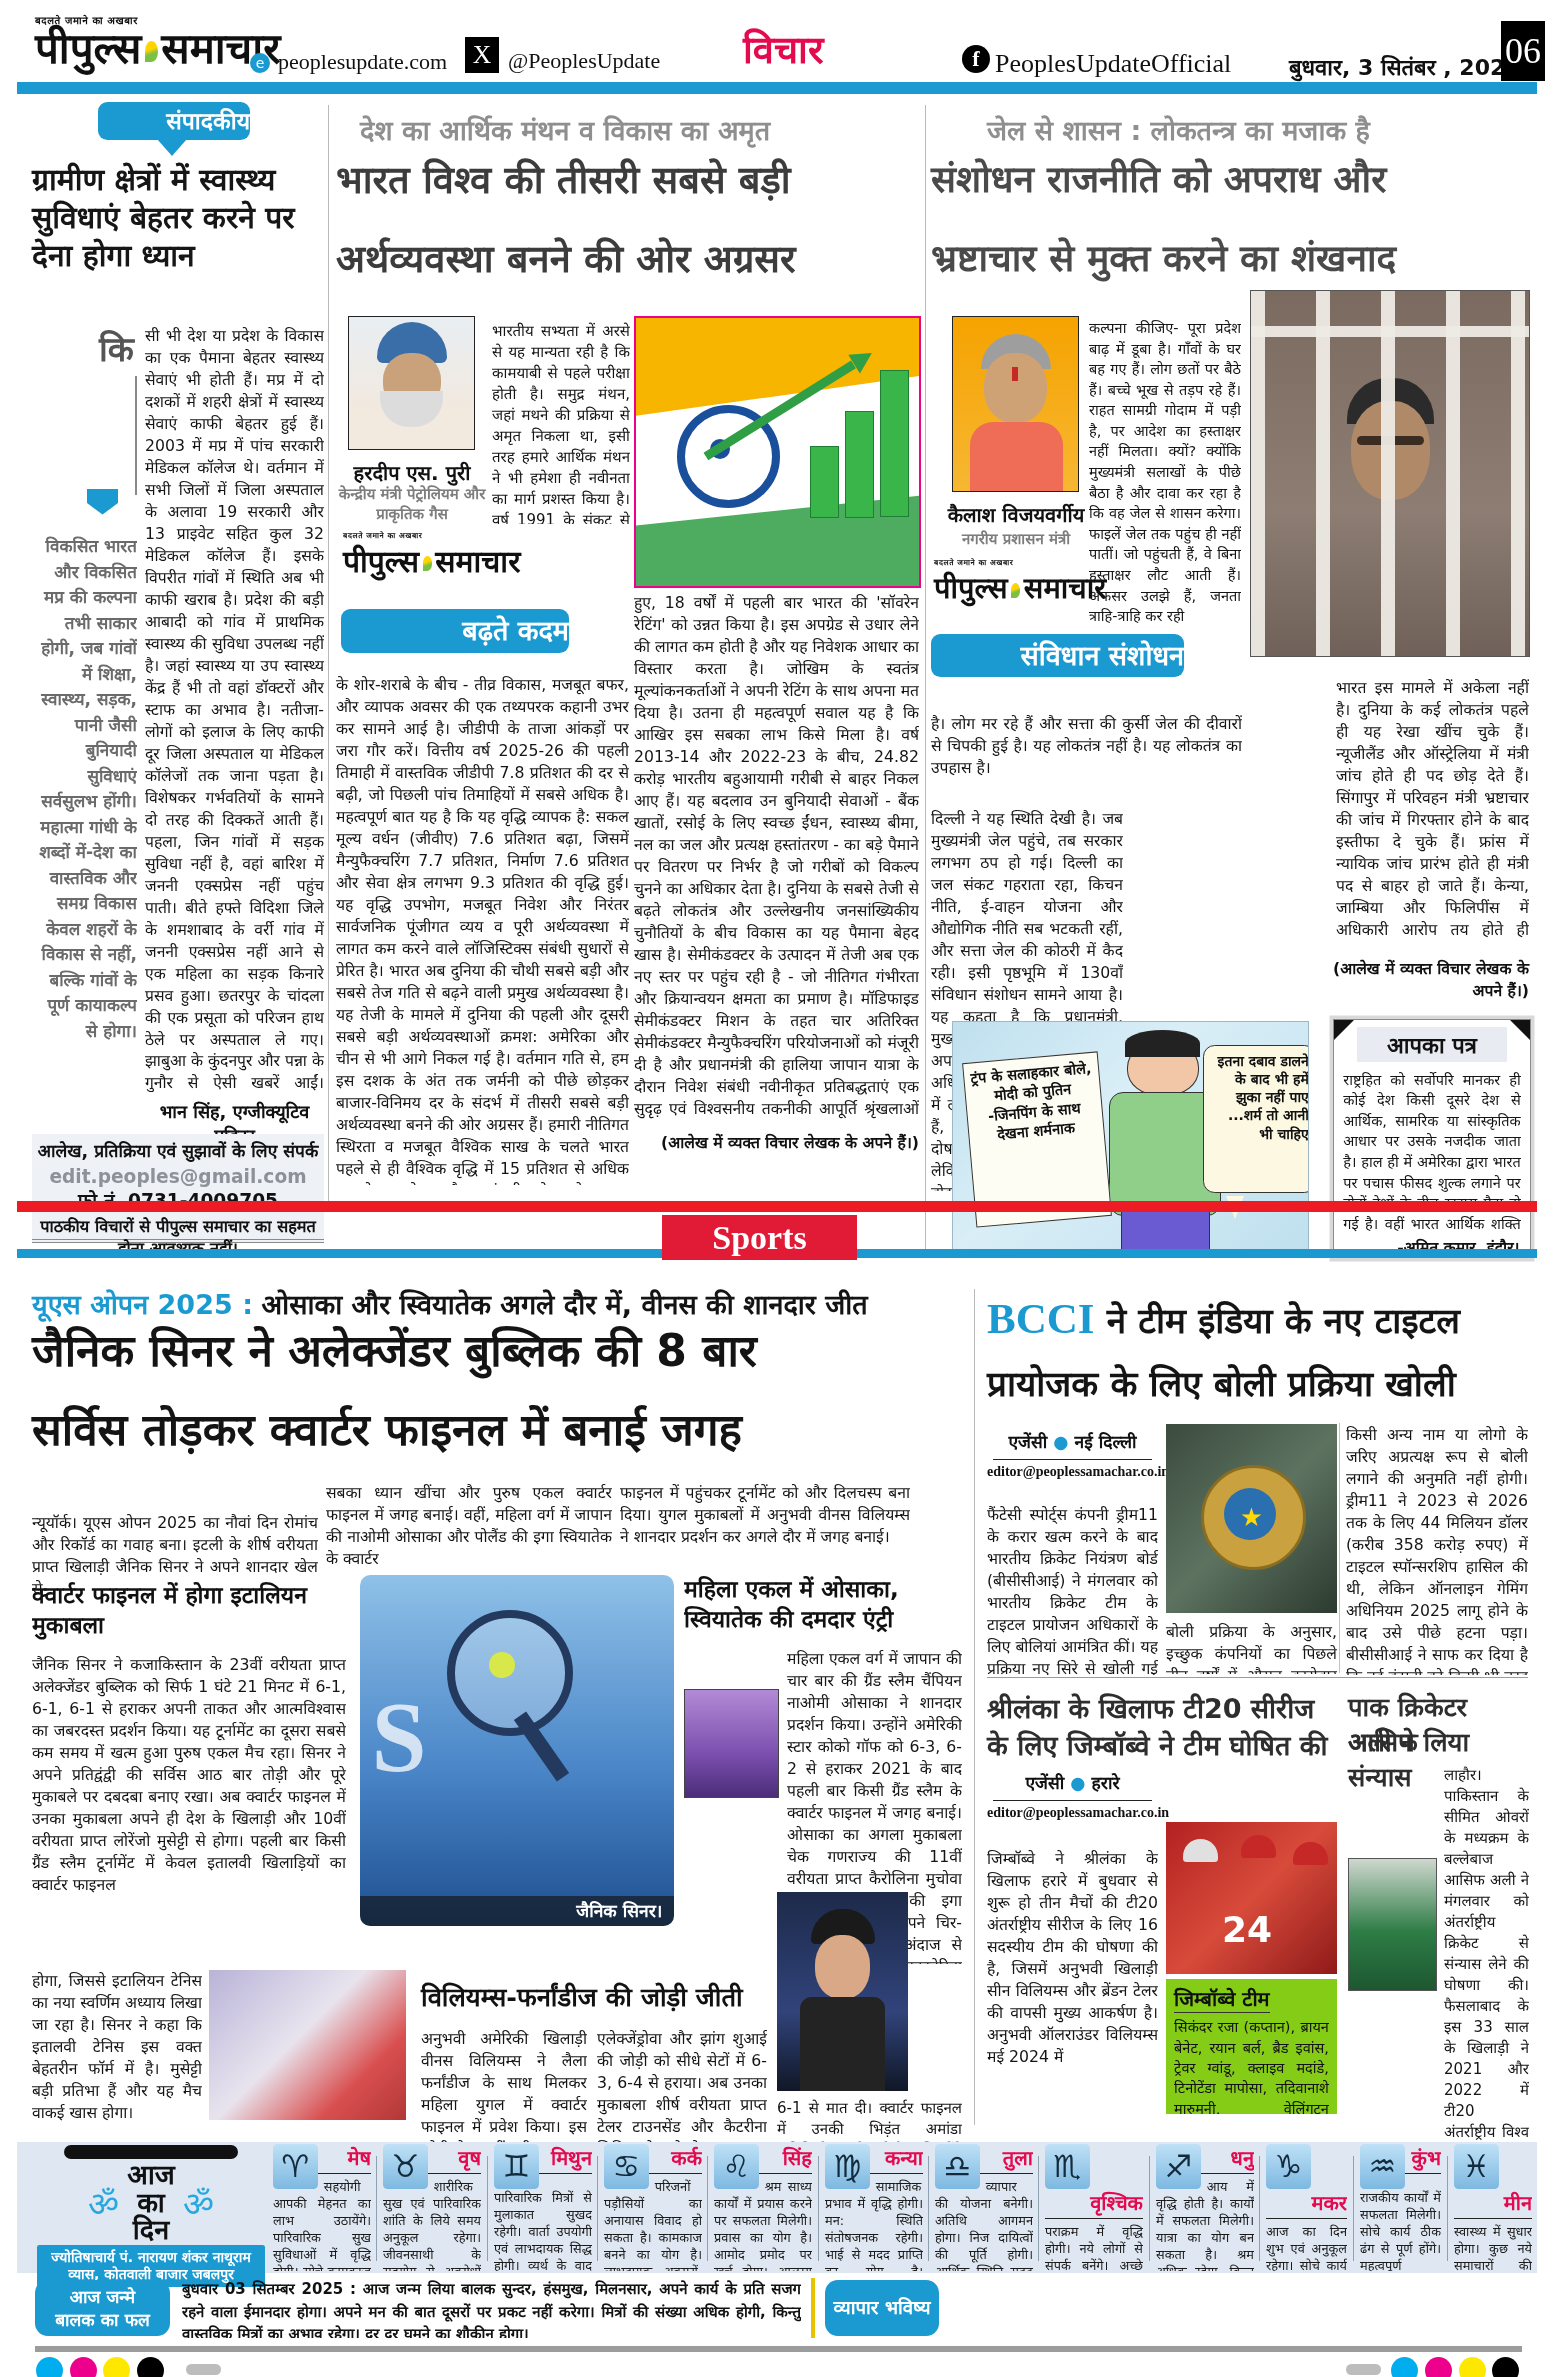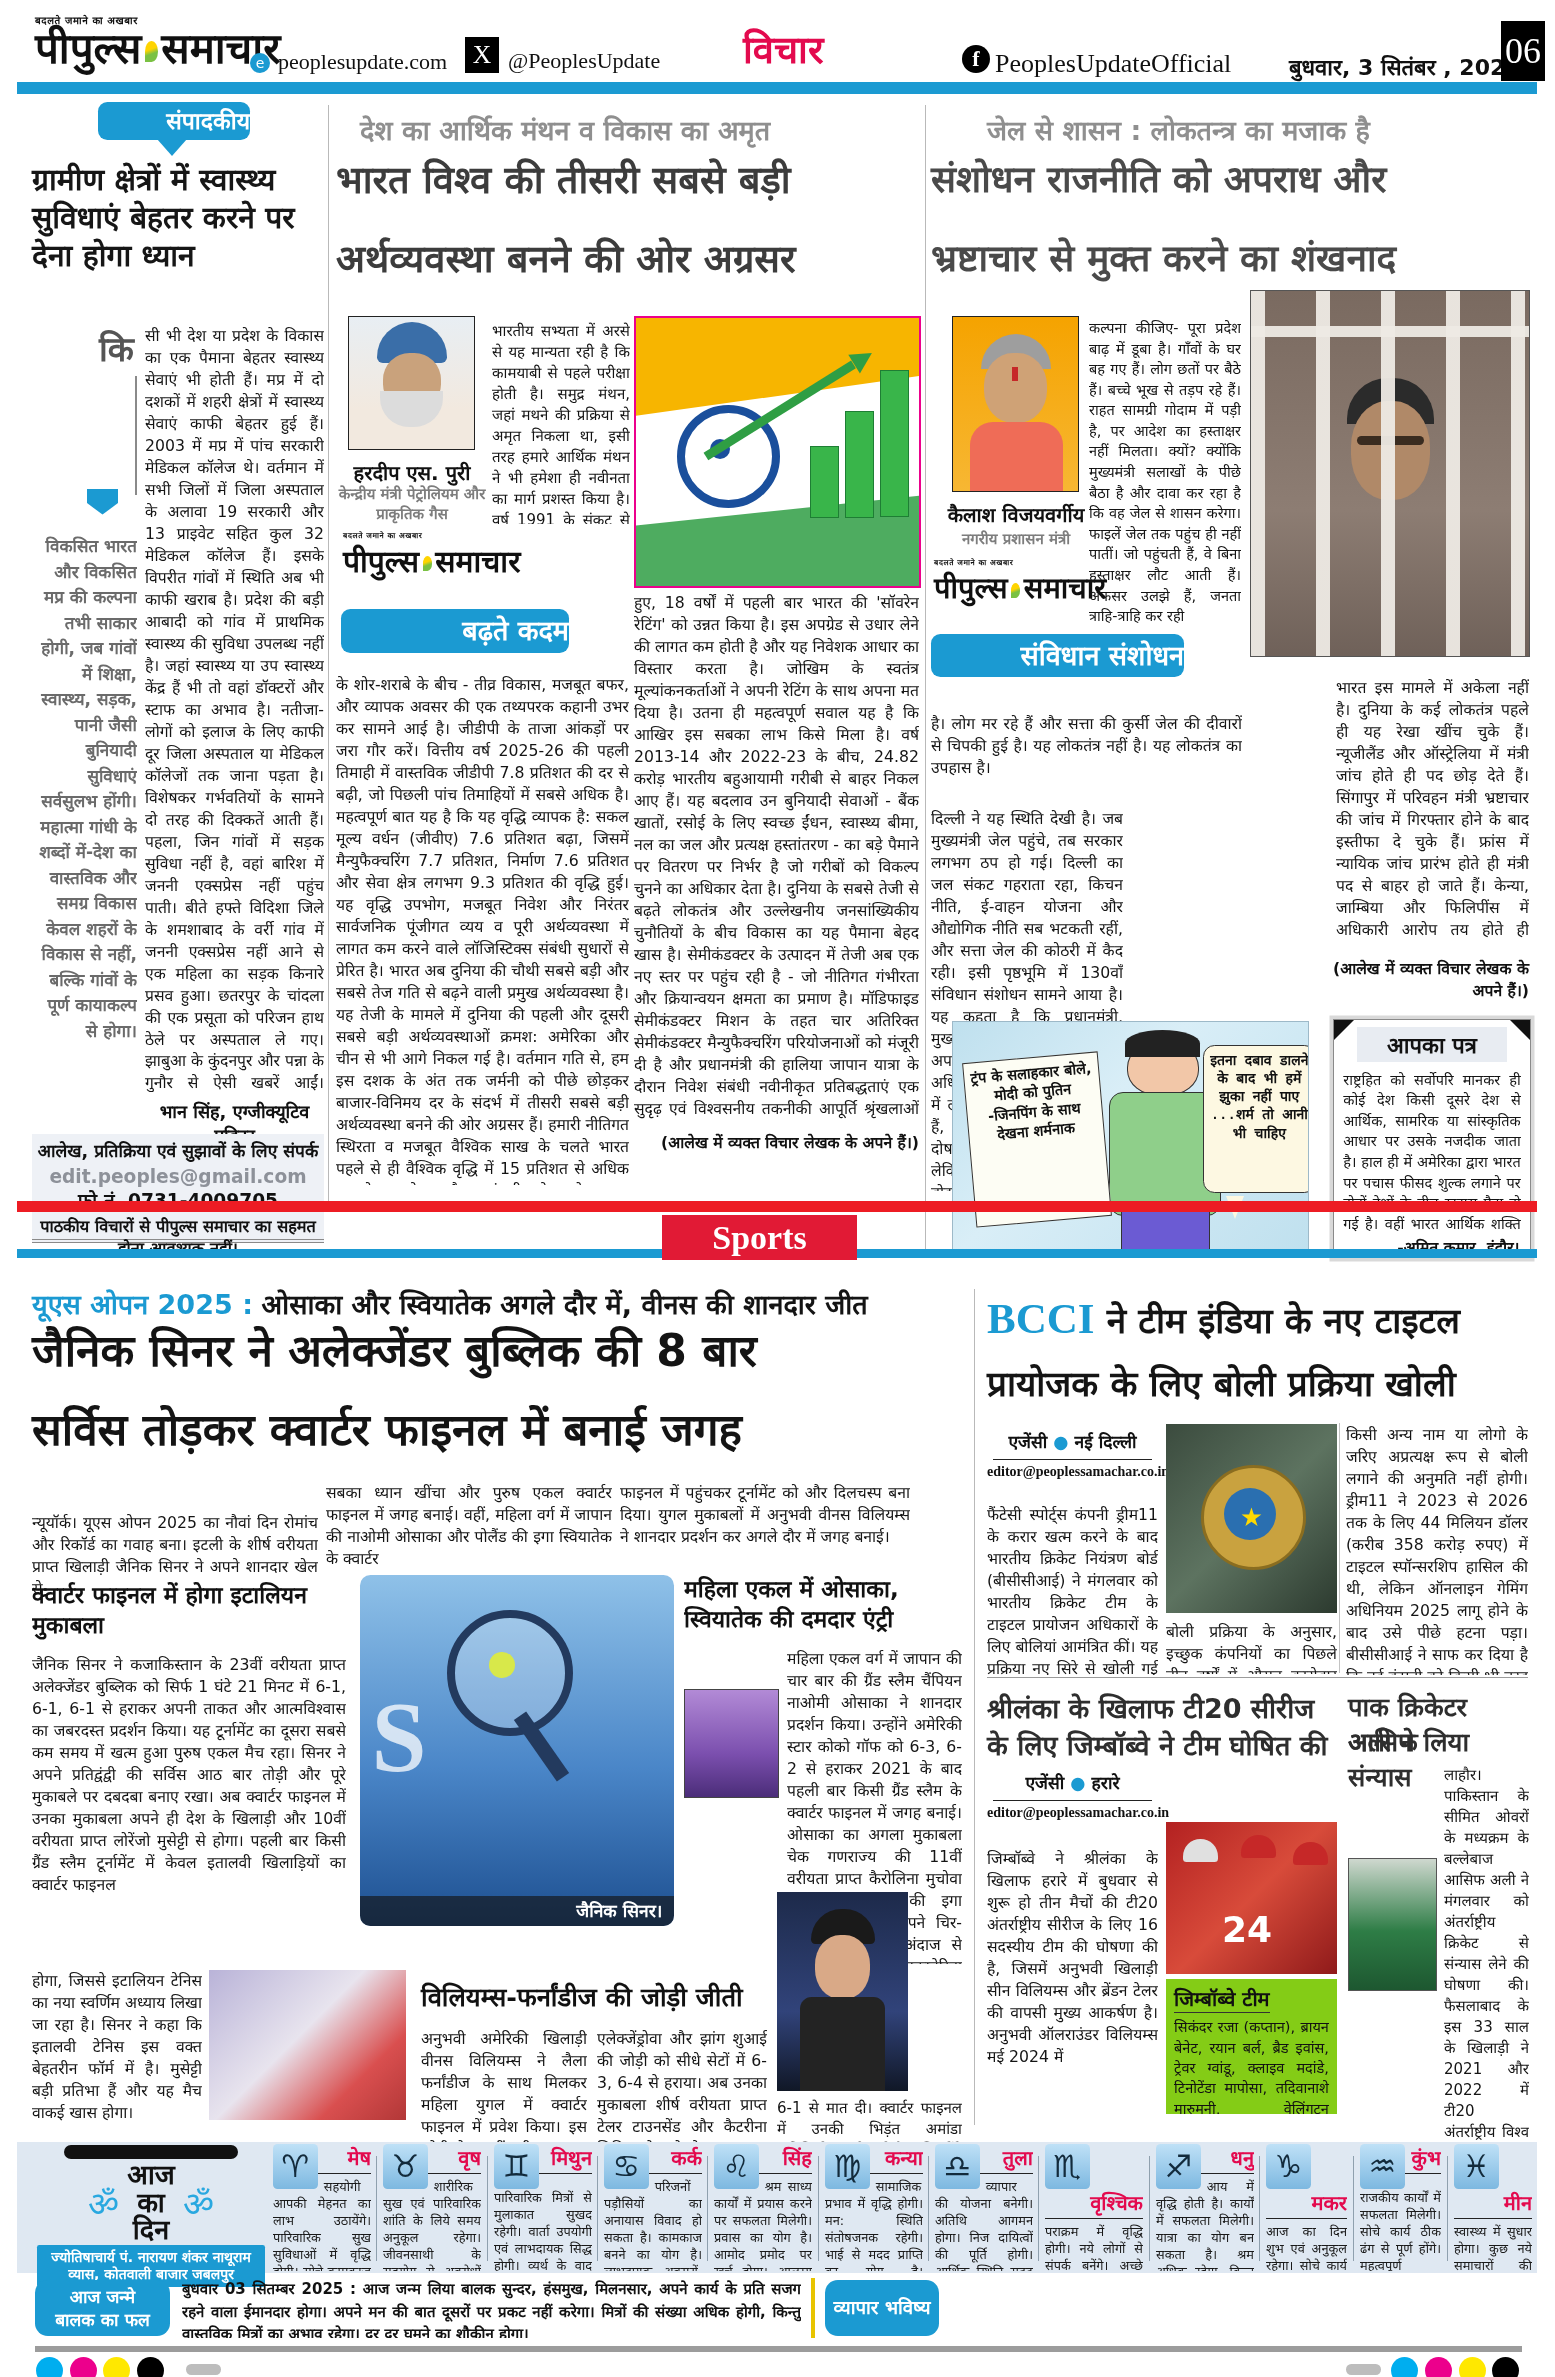--- a/index.html
+++ b/index.html
@@ -137,21 +137,21 @@
   <div class="ab bod clip" style="left:931px;top:808px;width:192px;height:383px;">दिल्ली ने यह स्थिति देखी है। जब मुख्यमंत्री जेल पहुंचे, तब सरकार लगभग ठप हो गई। दिल्ली का जल संकट गहराता रहा, किचन नीति, ई-वाहन योजना और औद्योगिक नीति सब भटकती रहीं, और सत्ता जेल की कोठरी में कैद रही। इसी पृष्ठभूमि में 130वाँ संविधान संशोधन सामने आया है। यह कहता है कि प्रधानमंत्री, मुख्यमंत्री या मंत्री यदि गंभीर अपराध - जहां पांच वर्ष या उससे अधिक की सजा का प्रावधान है - में लगातार 30 दिन जेल में रहते हैं, तो वे पद से हट जाएंगे। दोषमुक्त होने पर वे लौट सकते हैं, लेकिन जनता को कैदी- शासन का बोझ नहीं उठाना पड़ेगा। यह नियम दण्ड के लिए नहीं, बल्कि शुद्धता के लिए है। यह सोचिए, एक सरकारी कर्मचारी महज 48 घंटे की हिरासत में निलंबित हो जाता है, तो मंत्रियों के लिए अलग पैमाना क्या होना चाहिए?</div>
   <div class="ab bod clip" style="left:1336px;top:677px;width:193px;height:261px;">भारत इस मामले में अकेला नहीं है। दुनिया के कई लोकतंत्र पहले ही यह रेखा खींच चुके हैं। न्यूजीलैंड और ऑस्ट्रेलिया में मंत्री जांच होते ही पद छोड़ देते हैं। सिंगापुर में परिवहन मंत्री भ्रष्टाचार की जांच में गिरफ्तार होने के बाद इस्तीफा दे चुके हैं। फ्रांस में न्यायिक जांच प्रारंभ होते ही मंत्री पद से बाहर हो जाते हैं। केन्या, जाम्बिया और फिलिपींस में अधिकारी आरोप तय होते ही निलंबित कर दिए जाते हैं। इटली का 'सेवेरिनो कानून' सजायाफ्ता नेताओं को तुरंत सत्ता से हटाता है। जब पूरी दुनिया मान चुकी है कि जेल और शासन साथ नहीं चल सकते, तो भारत क्यों पिछड़े? प्रधानमंत्री नरेंद्र मोदी ने स्वयं को भी इस संशोधन के दायरे में रखा है। उनका वचन -'न खाऊंगा, न खाने दूंगा' अब संविधान का हिस्सा बन रहा है। इंदिरा गांधी ने कानून को लोकतंत्र बचाने के लिए प्रयोग किया था, मोदी उसे बदलकर लोकतंत्र शुद्ध करने के लिए प्रयोग कर रहे हैं। यही असली अंतर है।</div>
   <div class="ab b" style="left:1301px;top:957px;width:228px;font-size:15.7px;text-align:right;">(आलेख में व्यक्त विचार लेखक के अपने हैं।)</div>
 
   <div class="ab" style="left:952px;top:1021px;width:355px;height:233px;background:linear-gradient(135deg,#bfe0ee 0%,#d9eef7 40%,#bfe0ee 100%);border:0.6px solid #9db9c8;overflow:hidden;">
     <div class="ab" style="left:174px;top:17.4px;width:70px;height:55px;border-radius:50% 50% 45% 45%;background:#f2c7a8;border:1.2px solid #333;"></div>
     <div class="ab" style="left:172px;top:8.1px;width:75px;height:27px;border-radius:50% 50% 0 0;background:#222;"></div>
     <div class="ab" style="left:156px;top:70px;width:110px;height:122px;border-radius:14px;background:#8fcf8a;border:1.2px solid #333;"></div>
     <div class="ab" style="left:168px;top:186px;width:87px;height:46px;background:#6b5bd3;border:1.2px solid #333;"></div>
     <div class="ab b clip" style="left:16.3px;top:35px;width:122px;height:151px;background:#fdfdf4;border:1.2px solid #333;transform:rotate(-5deg);font-size:14.5px;line-height:1.35;padding:5.8px;text-align:center;">ट्रंप के सलाहकार बोले, मोदी को पुतिन -जिनपिंग के साथ देखना शर्मनाक</div>
-    <div class="ab b clip" style="left:250px;top:23px;width:99px;height:134px;background:#fdf8e2;border:1.2px solid #333;border-radius:11.6px;font-size:14px;line-height:1.3;padding:5.8px;text-align:center;font-family:Liberation Mono, monospace;">इतना दबाव डालने के बाद भी हमें झुका नहीं पाए ...शर्म तो आनी भी चाहिए</div>
+    <div class="ab b clip" style="left:250px;top:23px;width:99px;height:134px;background:#fdf8e2;border:1.2px solid #333;border-radius:11.6px;font-size:14px;line-height:1.3;padding:5.8px;text-align:right;">इतना दबाव डालने के बाद भी हमें झुका नहीं पाए ...शर्म तो आनी भी चाहिए</div>
     <div class="ab" style="left:273px;top:174px;width:0;height:0;border-left:9.3px solid transparent;border-right:9.3px solid transparent;border-top:23px solid #fdf8e2;"></div>
   </div>
 
   <div class="ab" style="left:1333px;top:1019px;width:196px;height:237px;background:#fff;border:1.7px solid #8a8a8a;box-shadow:0 0 0 3.5px #d9d9d9;overflow:hidden;">
     <div class="ab" style="left:0;top:0;width:0;height:0;border-top:20px solid #111;border-right:20px solid transparent;"></div>
     <div class="ab" style="right:0;top:0;width:0;height:0;border-top:20px solid #111;border-left:20px solid transparent;"></div>
     <div class="b" style="margin:7px 23px 4.6px 23px;background:#e8ecf2;text-align:center;font-size:22px;padding:2.3px 0;">आपका पत्र</div>
     <div class="bod-sm" style="padding:3.5px 9.3px;height:163px;">राष्ट्रहित को सर्वोपरि मानकर ही कोई देश किसी दूसरे देश से आर्थिक, सामरिक या सांस्कृतिक आधार पर उसके नजदीक जाता है। हाल ही में अमेरिका द्वारा भारत पर पचास फीसद शुल्क लगाने पर दोनों देशों के बीच खटास पैदा हो गई है। वहीं भारत आर्थिक शक्ति संतुलन को ध्यान में रखते हुए चीन से नजदीकियां बढ़ा रहा है, लेकिन क्या भारत को इससे कोई फायदा होगा?</div>
     <div class="b" style="text-align:right;padding-right:10.5px;font-size:15.7px;">-अमित कुमार, इंदौर।</div>
   </div>

